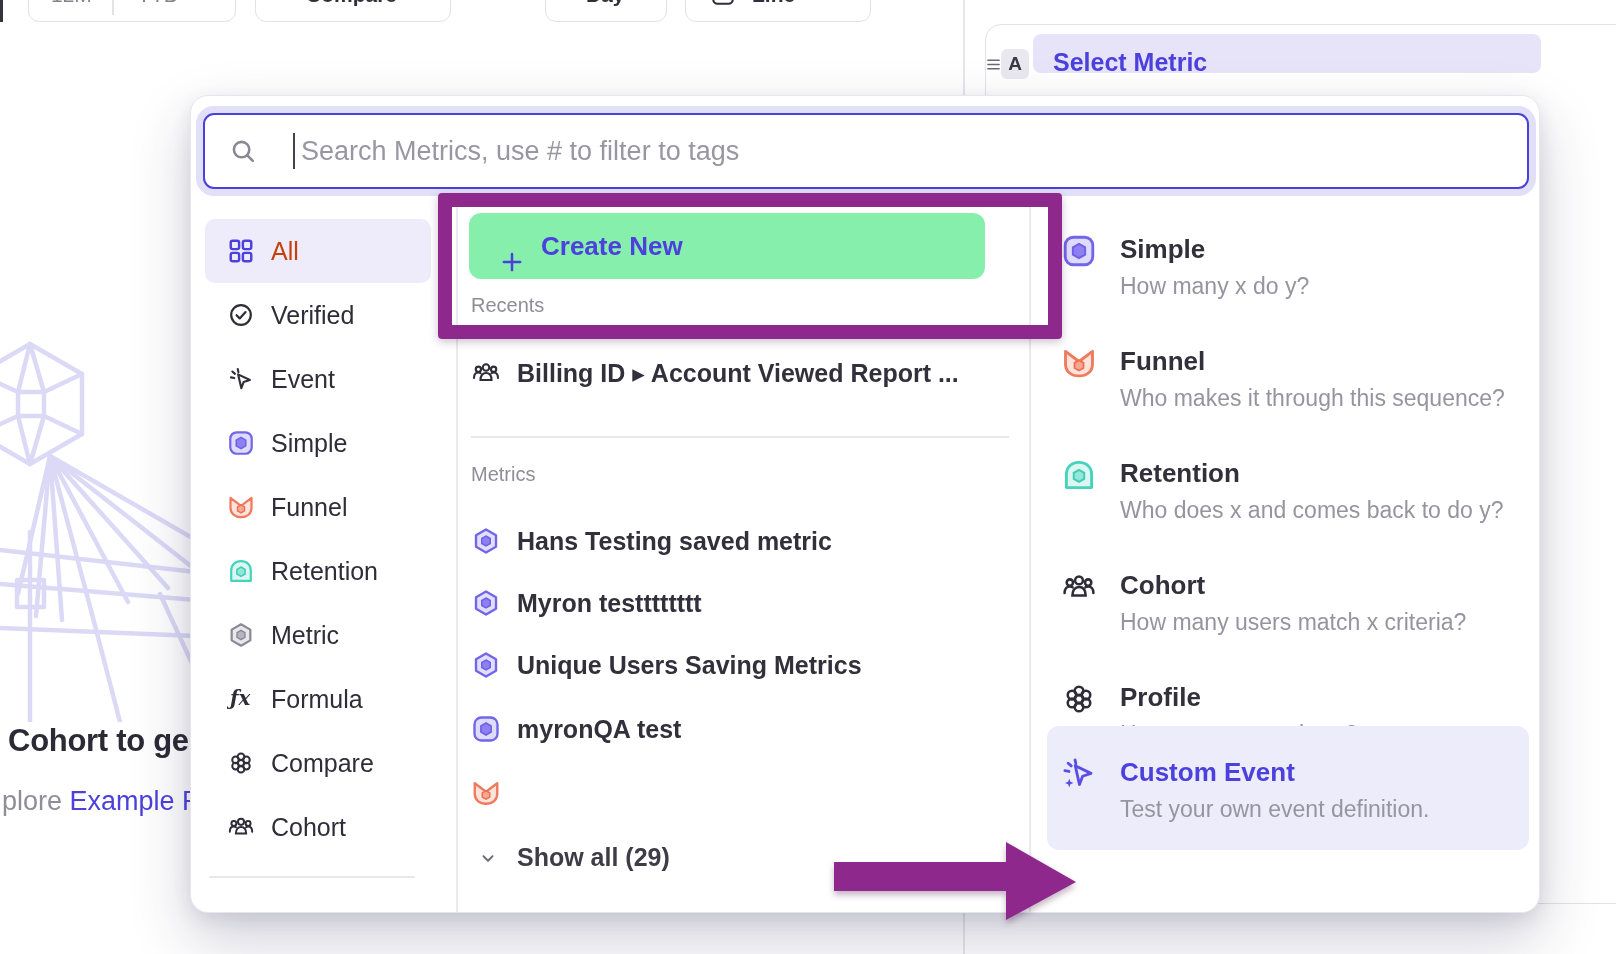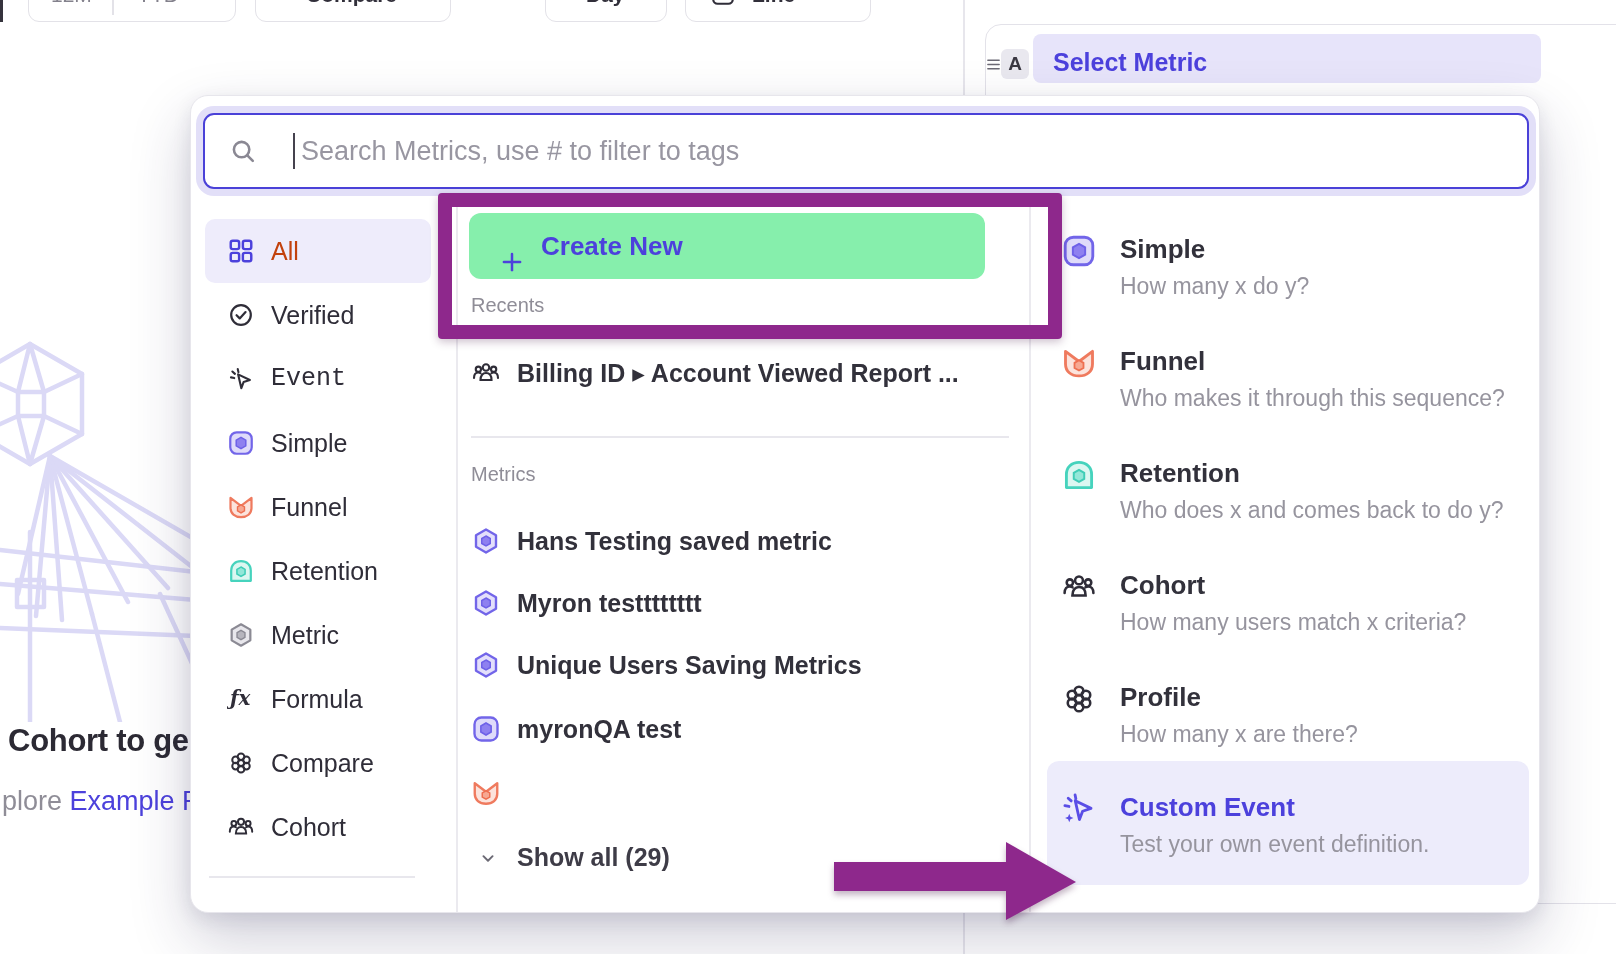--- a/index.html
+++ b/index.html
@@ -21,21 +21,21 @@
   .bg-heading{left:-12px;top:723px;font-size:31px;font-weight:700;color:#2c2a34;z-index:1;white-space:nowrap;letter-spacing:-0.3px;}
   .bg-explore{left:2px;top:786px;font-size:27px;z-index:1;white-space:nowrap;}
   .bg-explore .gray{color:#8f8d97;}
   .bg-explore .link{color:#4c41dc;font-weight:500;}
 
   
   .metric-card{left:985px;top:24px;width:700px;height:880px;background:#fff;border:1.5px solid #e3e2e9;
                border-radius:16px;z-index:2;box-sizing:border-box;}
   .a-badge{left:1001px;top:49px;width:28px;height:30px;background:#e9e8ef;border-radius:6px;
            font-size:19px;font-weight:700;color:#3a3842;text-align:center;line-height:30px;z-index:3;}
-  .metric-pill{left:1033px;top:34px;width:508px;height:49px;background:#e7e4fa;border-radius:8px;z-index:3;}
+  .metric-pill{left:1033px;top:34px;width:508px;height:39px;background:#e7e4fa;border-radius:8px;z-index:3;}
   .metric-pill span{display:block;padding-left:20px;line-height:57px;font-size:25px;font-weight:600;color:#4c41dc;}
   .drag-handle{left:985px;top:55px;width:17px;height:19px;z-index:3;}
 
   
   .modal{left:190px;top:95px;width:1350px;height:818px;background:#fff;border:1px solid #e7e6ec;
          border-radius:18px;z-index:10;box-shadow:0 26px 60px rgba(42,38,80,.22),0 6px 18px rgba(42,38,80,.10);
          overflow:hidden;box-sizing:border-box;}
   .search-wrap{left:12px;top:17px;width:1326px;height:76px;border:2.5px solid #4a41d8;border-radius:11px;
                box-shadow:0 0 0 7px #e2dff8;background:#fff;box-sizing:border-box;}
   .search-wrap input{position:absolute;inset:0;border:none;outline:none;background:transparent;
@@ -268,21 +268,21 @@
             <use href="#i-grid"></use>
           </svg></span>
       <span class="side-label">All</span>
     </div>
     <div class="side-row" style="top:187px;">
       <span class="icn"><svg>
             <use href="#i-verified"></use>
           </svg></span>
       <span class="side-label">Verified</span>
     </div>
-    <div class="side-row" style="top:251px;font-family:Liberation Mono, monospace;">
+    <div class="side-row" style="top:251px;">
       <span class="icn"><svg>
             <use href="#i-event"></use>
           </svg></span>
       <span class="side-label">Event</span>
     </div>
     <div class="side-row" style="top:315px;">
       <span class="icn"><svg>
             <use href="#i-simple"></use>
           </svg></span>
       <span class="side-label">Simple</span>
@@ -413,21 +413,21 @@
       <div class="type-title">Cohort</div>
       <div class="type-desc">How many users match x criteria?</div>
     </div>
     <div class="type-row" style="top:555px;">
       <span class="icn"><svg>
             <use href="#i-profiles"></use>
           </svg></span>
       <div class="type-title">Profile</div>
       <div class="type-desc">How many x are there?</div>
     </div>
-    <div class="type-row highlight" style="top:665px;">
+    <div class="type-row highlight" style="top:630px;">
       <span class="icn"><svg>
             <use href="#i-custom-event"></use>
           </svg></span>
       <div class="type-title">Custom Event</div>
       <div class="type-desc">Test your own event definition.</div>
     </div>
 
   </div>
 
   <div class="abs ann-rect"></div>

